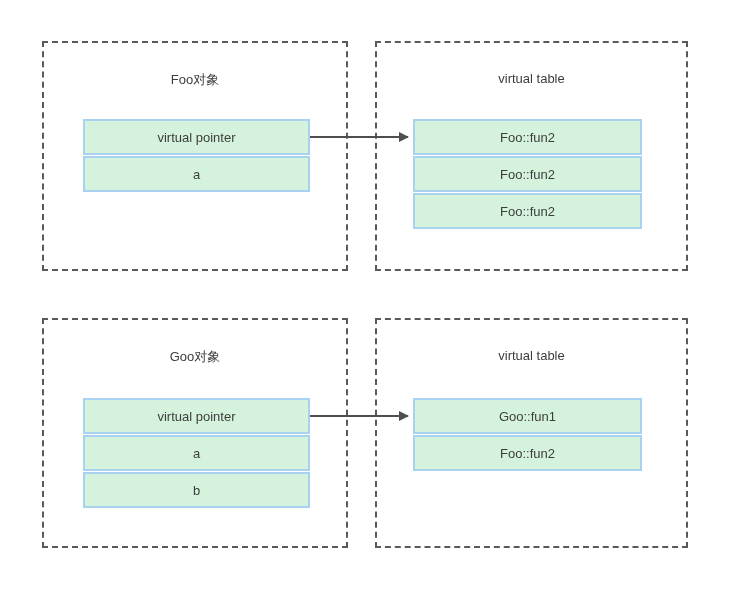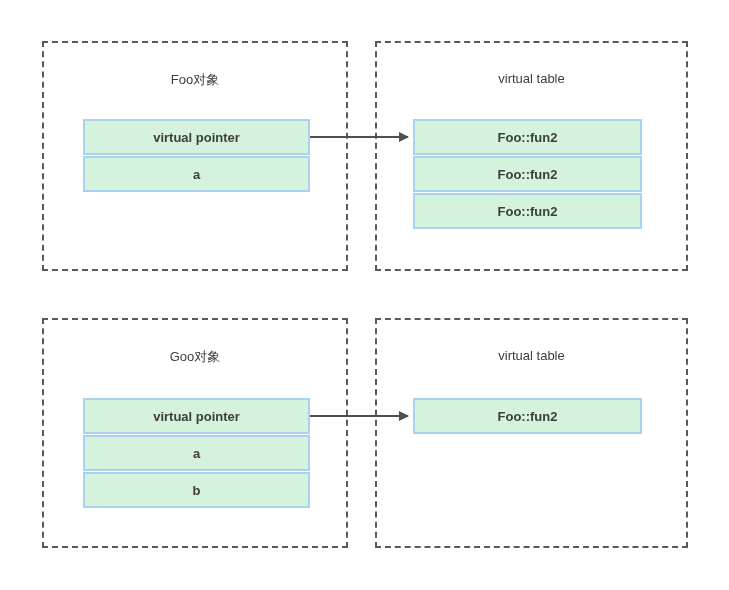--- a/index.html
+++ b/index.html
@@ -42,21 +42,20 @@
   .t-goo-vt  { left: 413px; top: 398px; width: 229px; }
   .cell {
     height: 36px;
     background: #d5f3dc;
     border: 2px solid #a9d2f0;
     display: flex;
     align-items: center;
     justify-content: center;
     font-size: 13px;
     color: #3d3d3d;
-    font-weight: bold;
   }
   .cell + .cell { margin-top: 1px; }
   .arrows {
     position: absolute;
     left: 0; top: 0;
     width: 729px; height: 590px;
     pointer-events: none;
   }
 </style>
 </head>
@@ -87,20 +86,21 @@
   <div class="vtable t-goo-obj">
     <div class="cell">virtual pointer</div>
     <div class="cell">a</div>
     <div class="cell">b</div>
   </div>
 
   <div class="dashed-box box-br">
     <div class="box-title">virtual table</div>
   </div>
   <div class="vtable t-goo-vt">
+    <div class="cell">Goo::fun1</div>
     <div class="cell">Foo::fun2</div>
   </div>
 
   <svg class="arrows" width="729" height="590" viewBox="0 0 729 590" xmlns="http://www.w3.org/2000/svg">
     <defs>
       <marker id="ah" viewBox="0 0 10 10" refX="9" refY="5" markerWidth="6" markerHeight="5" orient="auto-start-reverse">
         <path d="M 0 0 L 10 5 L 0 10 z" fill="#4f4f4f"></path>
       </marker>
     </defs>
     <line x1="310" y1="137" x2="408" y2="137" stroke="#4f4f4f" stroke-width="2" marker-end="url(#ah)"></line>

